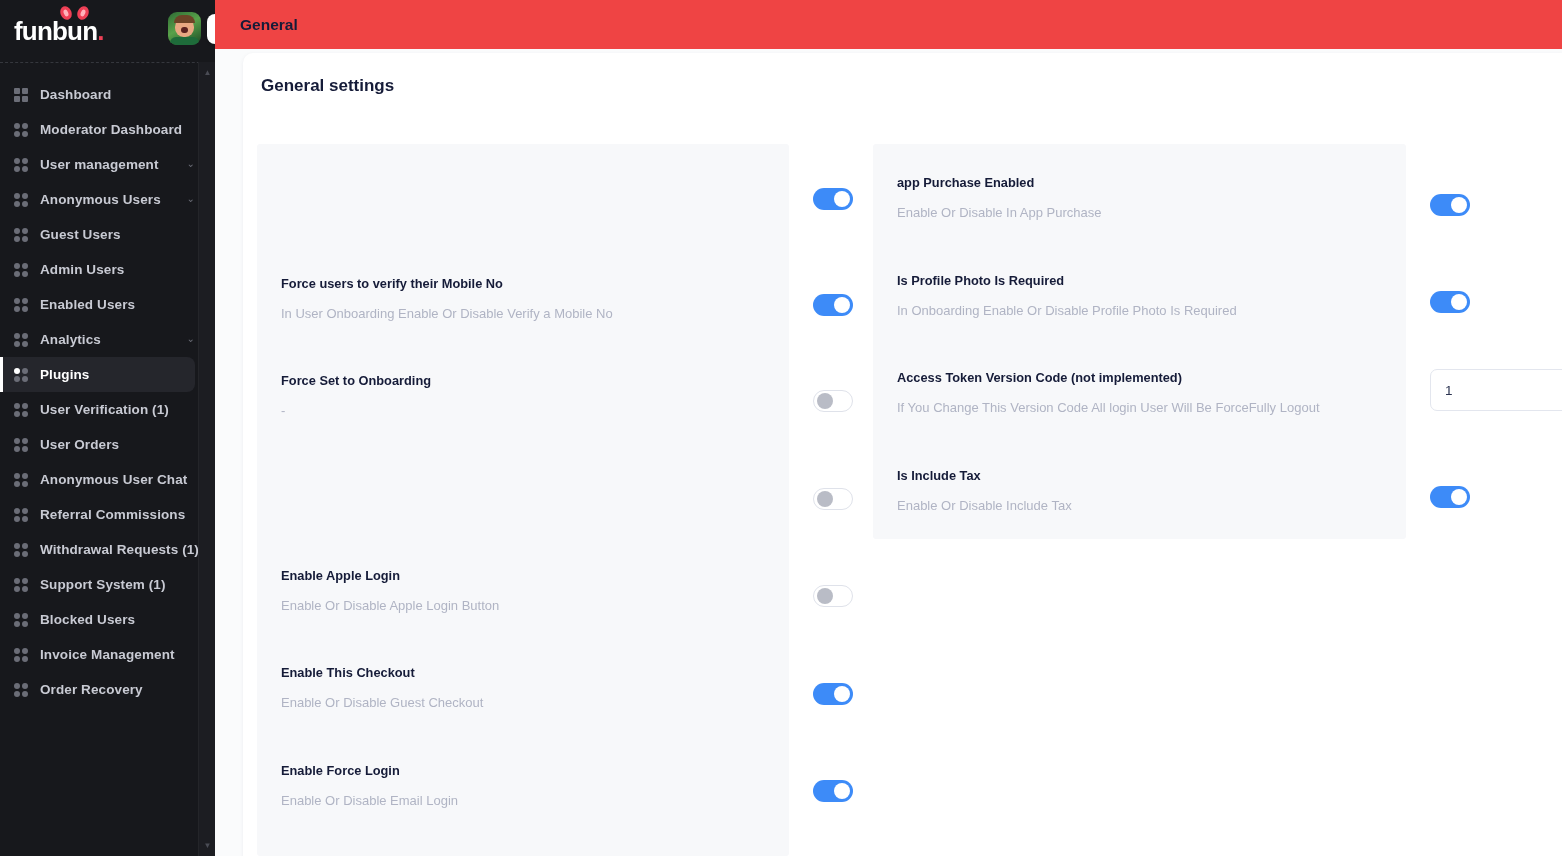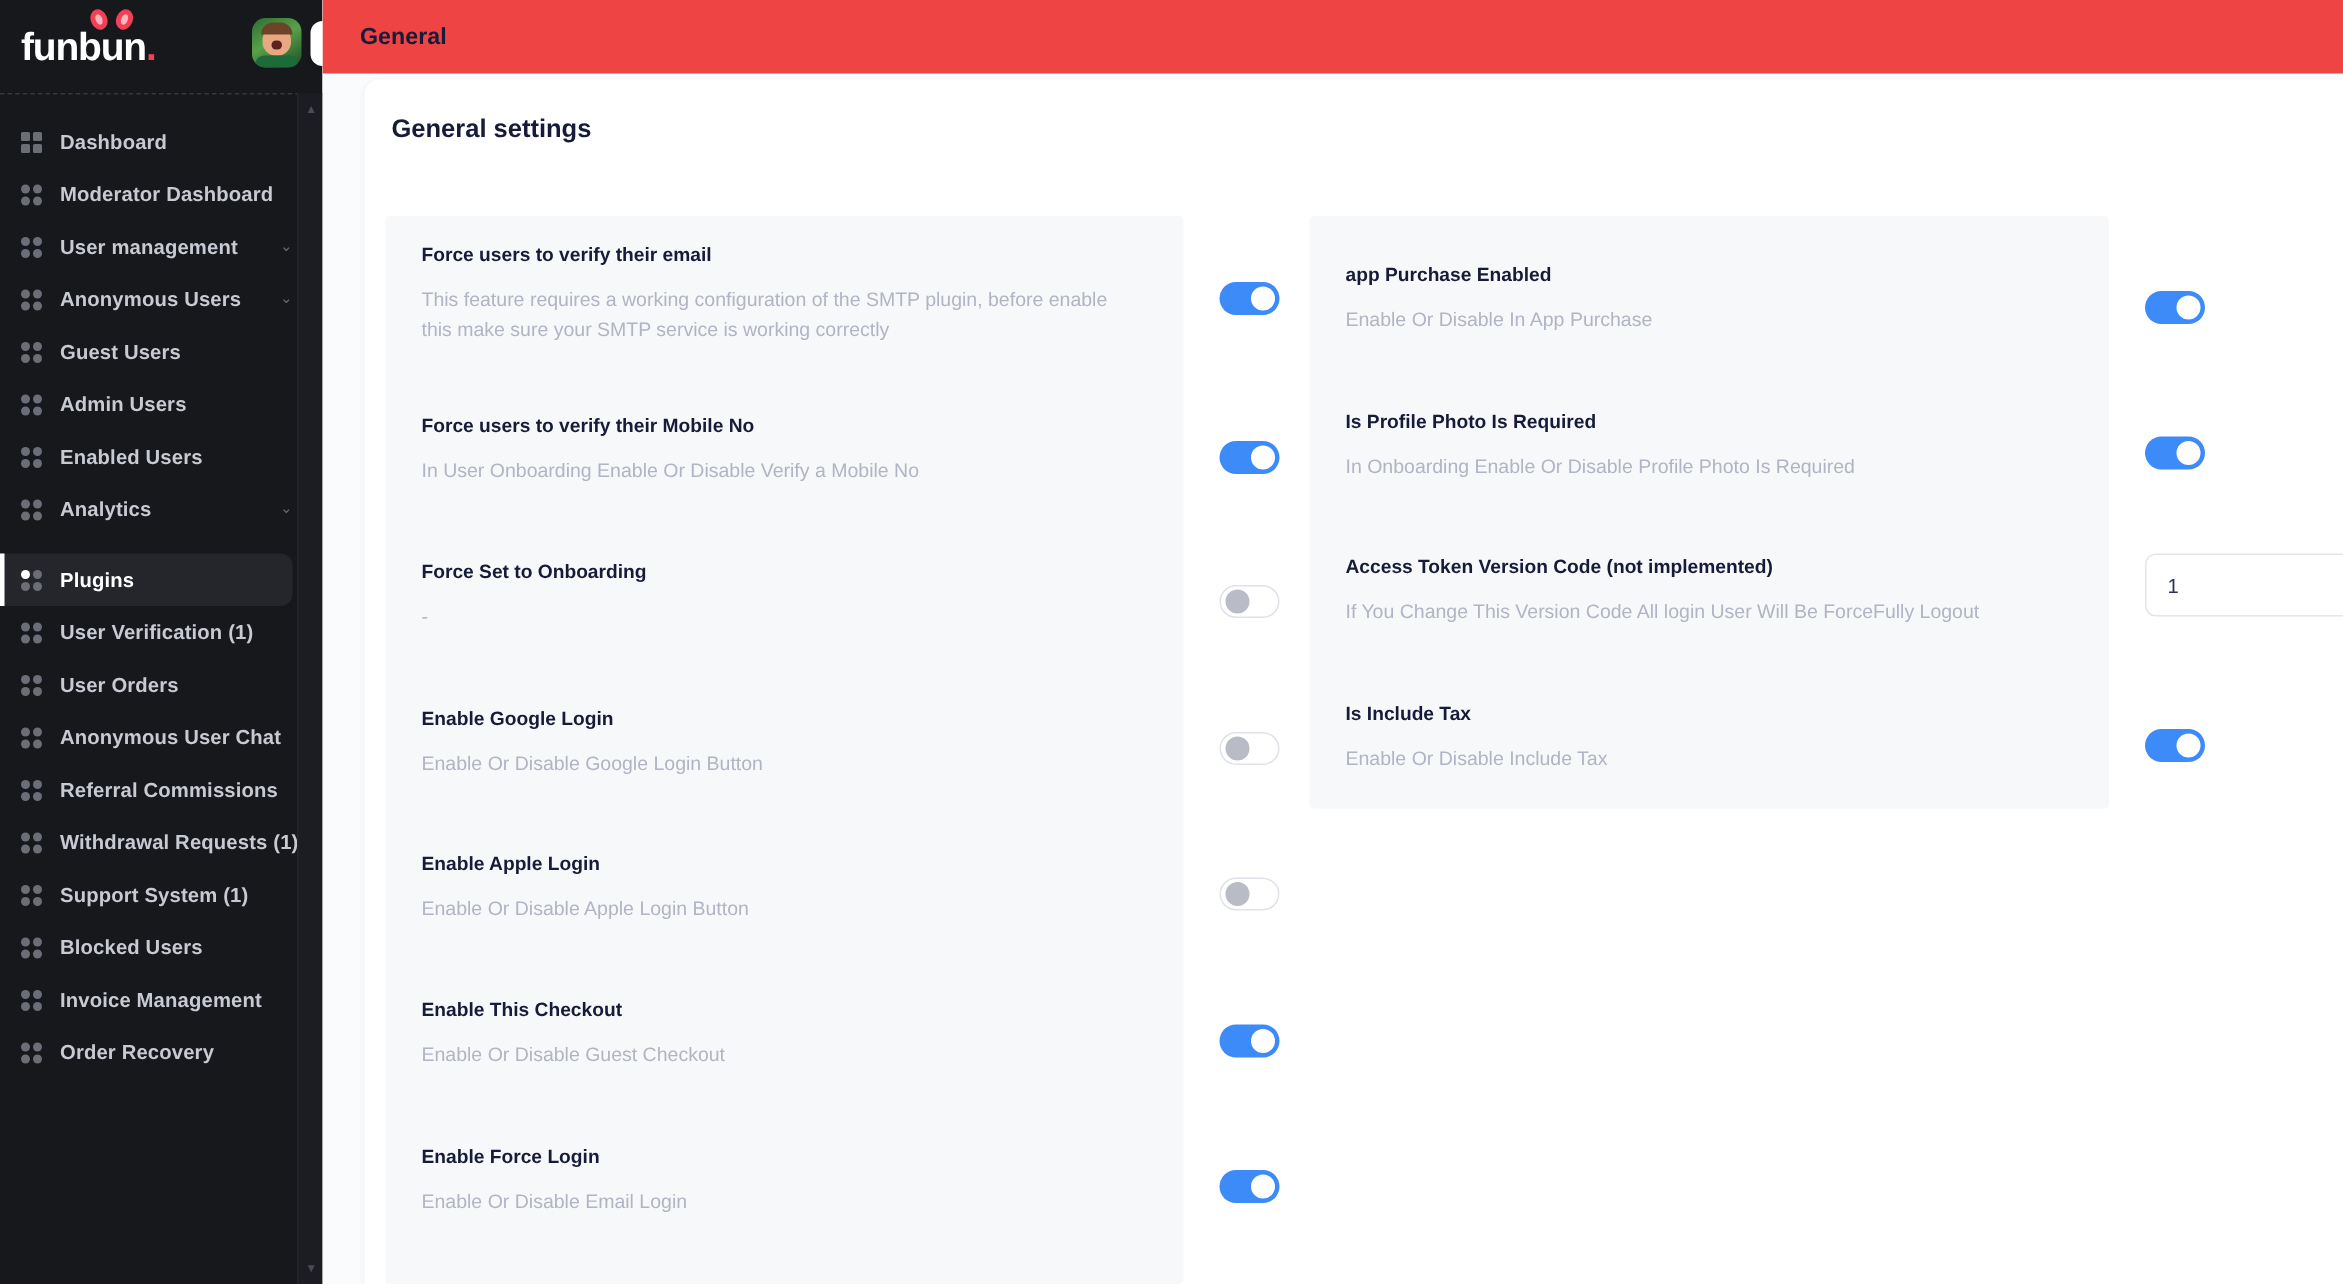--- a/index.html
+++ b/index.html
@@ -100,21 +100,21 @@
   }
   .nav-item {
     display:flex; align-items:center;
     height:35px;
     margin:0 20px 0 0;
     padding-left:14px;
     border-radius:0 8px 8px 0;
     cursor:pointer;
     position:relative;
   }
-  .nav-item.active { background:#25262c;margin-top:12px; }
+  .nav-item.active { background:#25262c; }
   .nav-item.active::before {
     content:""; position:absolute; left:0; top:0;
     width:3px; height:100%;
     background:#ffffff;
   }
   .nav-icon {
     width:14px; height:14px;
     display:grid;
     grid-template-columns:6px 6px;
     grid-template-rows:6px 6px;
@@ -457,26 +457,20 @@
   <main class="main">
     <div class="topbar">
       <div class="topbar-title">General</div>
     </div>
 
     <section class="card">
       <div class="card-title">General settings</div>
 
       <div class="panels">
         <div class="panel panel-left" id="panel-left" style="position: relative;">
-            <div class="setting-row" style="position: absolute; top: 18px; left: 0px;">
-              <div class="setting-text">
-                <div class="setting-title">Force users to verify their email</div>
-                <div class="setting-desc">This feature requires a working configuration of the SMTP plugin, before enable this make sure your SMTP service is working correctly</div>
-              </div>
-            </div>
             <div style="position: absolute; top: 44px; left: 556px;">
               <div class="toggle on">
                 <span class="knob"></span>
               </div>
             </div>
             <div class="setting-row" style="position: absolute; top: 132px; left: 0px;">
               <div class="setting-text">
                 <div class="setting-title">Force users to verify their Mobile No</div>
                 <div class="setting-desc">In User Onboarding Enable Or Disable Verify a Mobile No</div>
               </div>
@@ -488,26 +482,20 @@
             </div>
             <div class="setting-row" style="position: absolute; top: 229px; left: 0px;">
               <div class="setting-text">
                 <div class="setting-title">Force Set to Onboarding</div>
                 <div class="setting-desc">-</div>
               </div>
             </div>
             <div style="position: absolute; top: 246px; left: 556px;">
               <div class="toggle off">
                 <span class="knob"></span>
-              </div>
-            </div>
-            <div class="setting-row" style="position: absolute; top: 327px; left: 0px;">
-              <div class="setting-text">
-                <div class="setting-title">Enable Google Login</div>
-                <div class="setting-desc">Enable Or Disable Google Login Button</div>
               </div>
             </div>
             <div style="position: absolute; top: 344px; left: 556px;">
               <div class="toggle off">
                 <span class="knob"></span>
               </div>
             </div>
             <div class="setting-row" style="position: absolute; top: 424px; left: 0px;">
               <div class="setting-text">
                 <div class="setting-title">Enable Apple Login</div>

